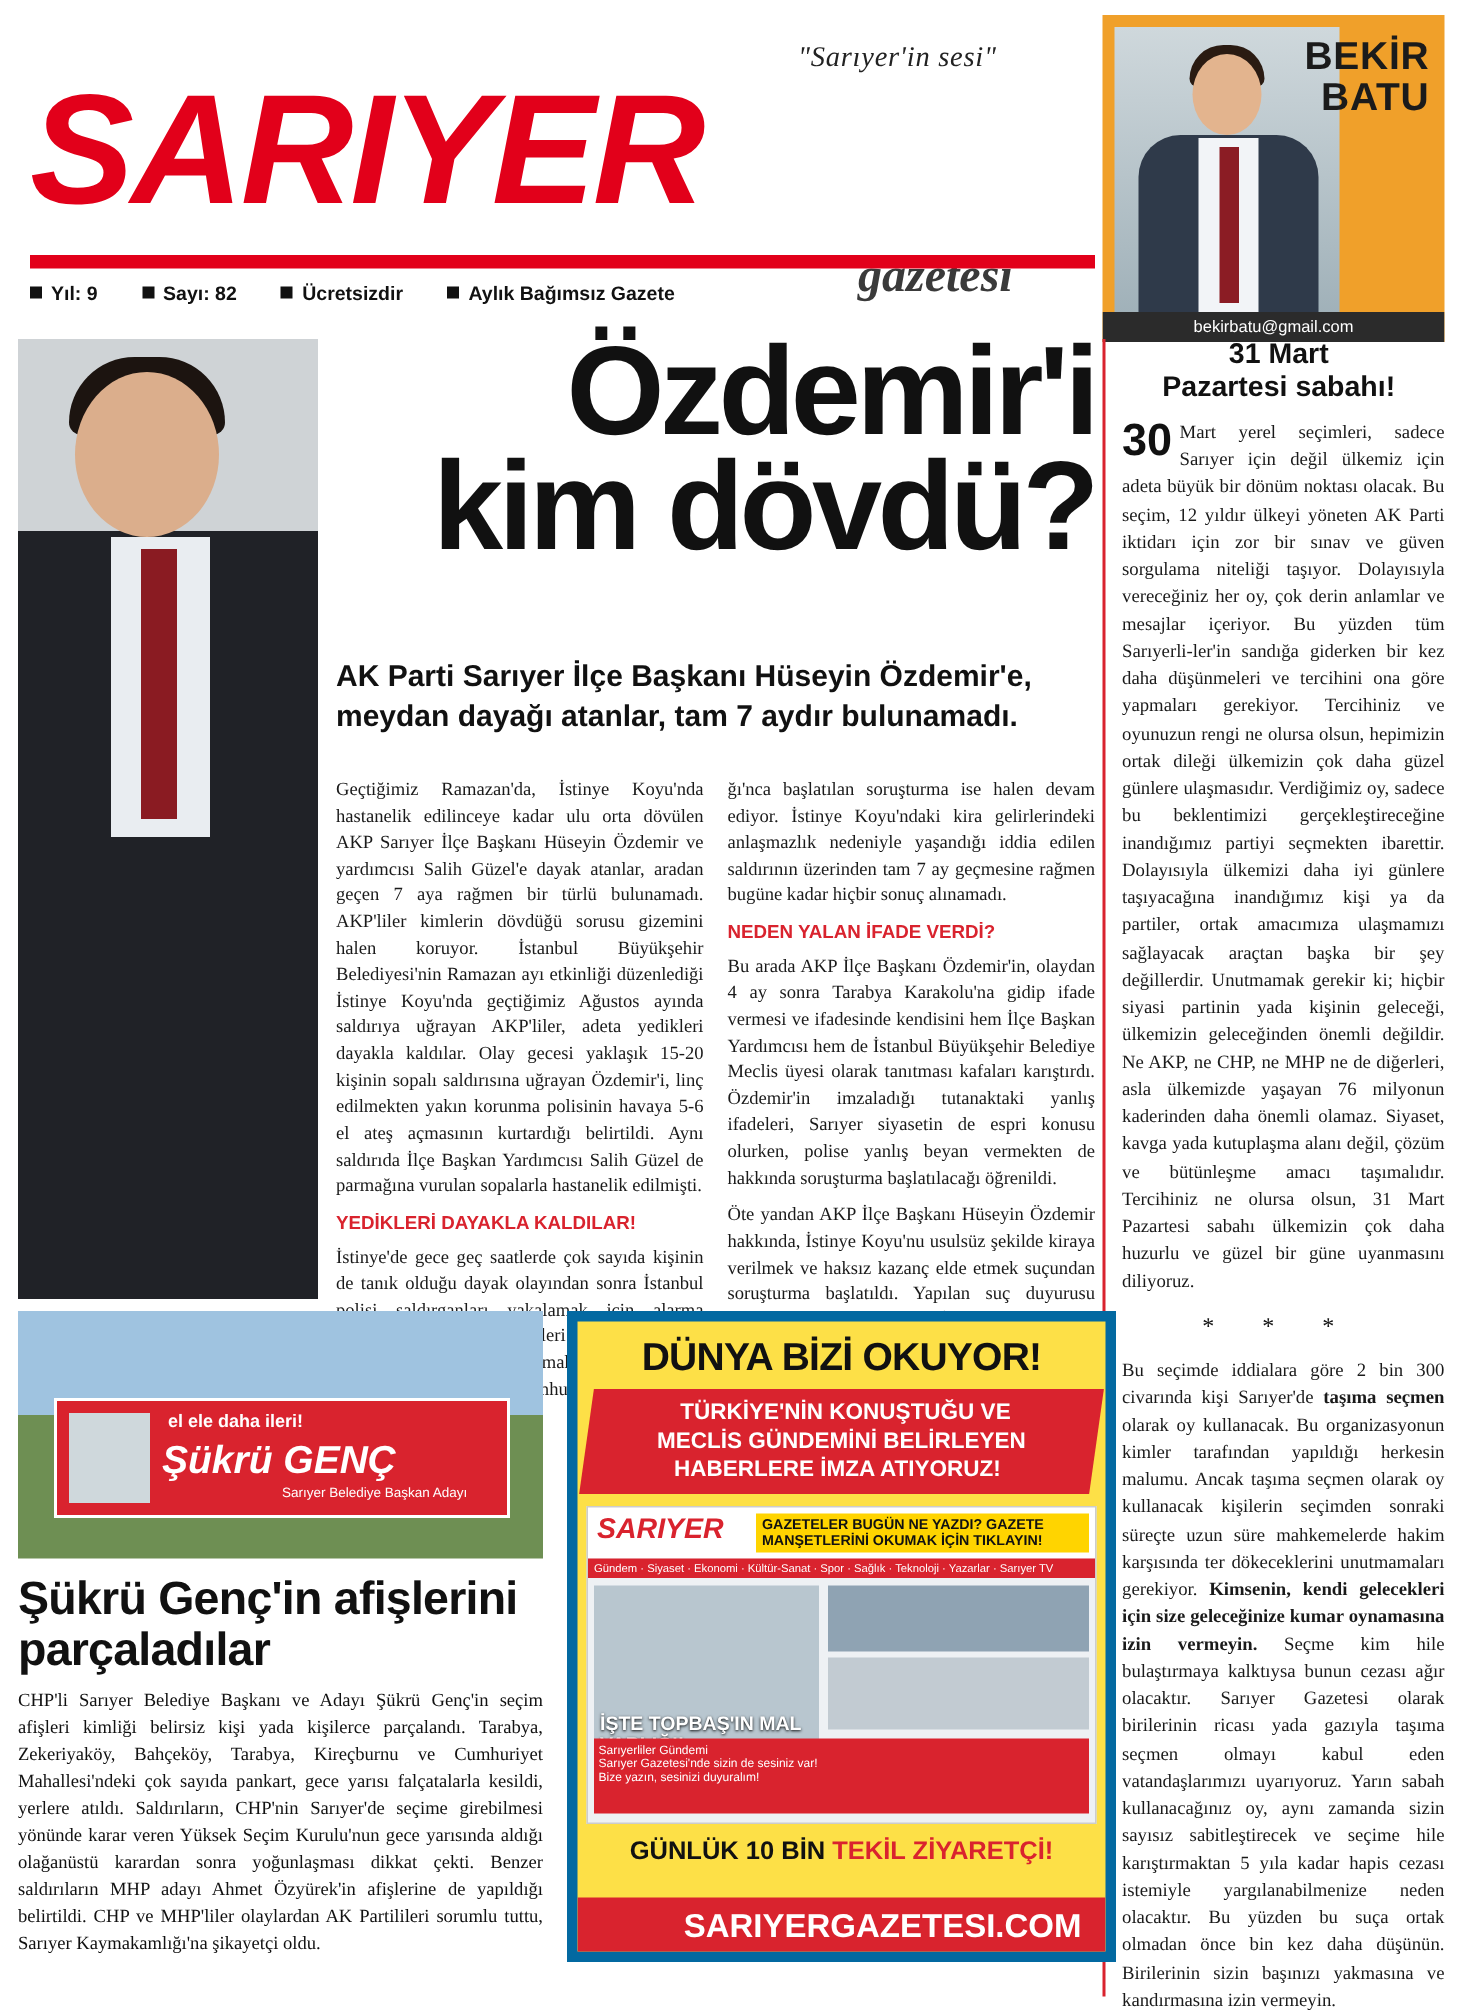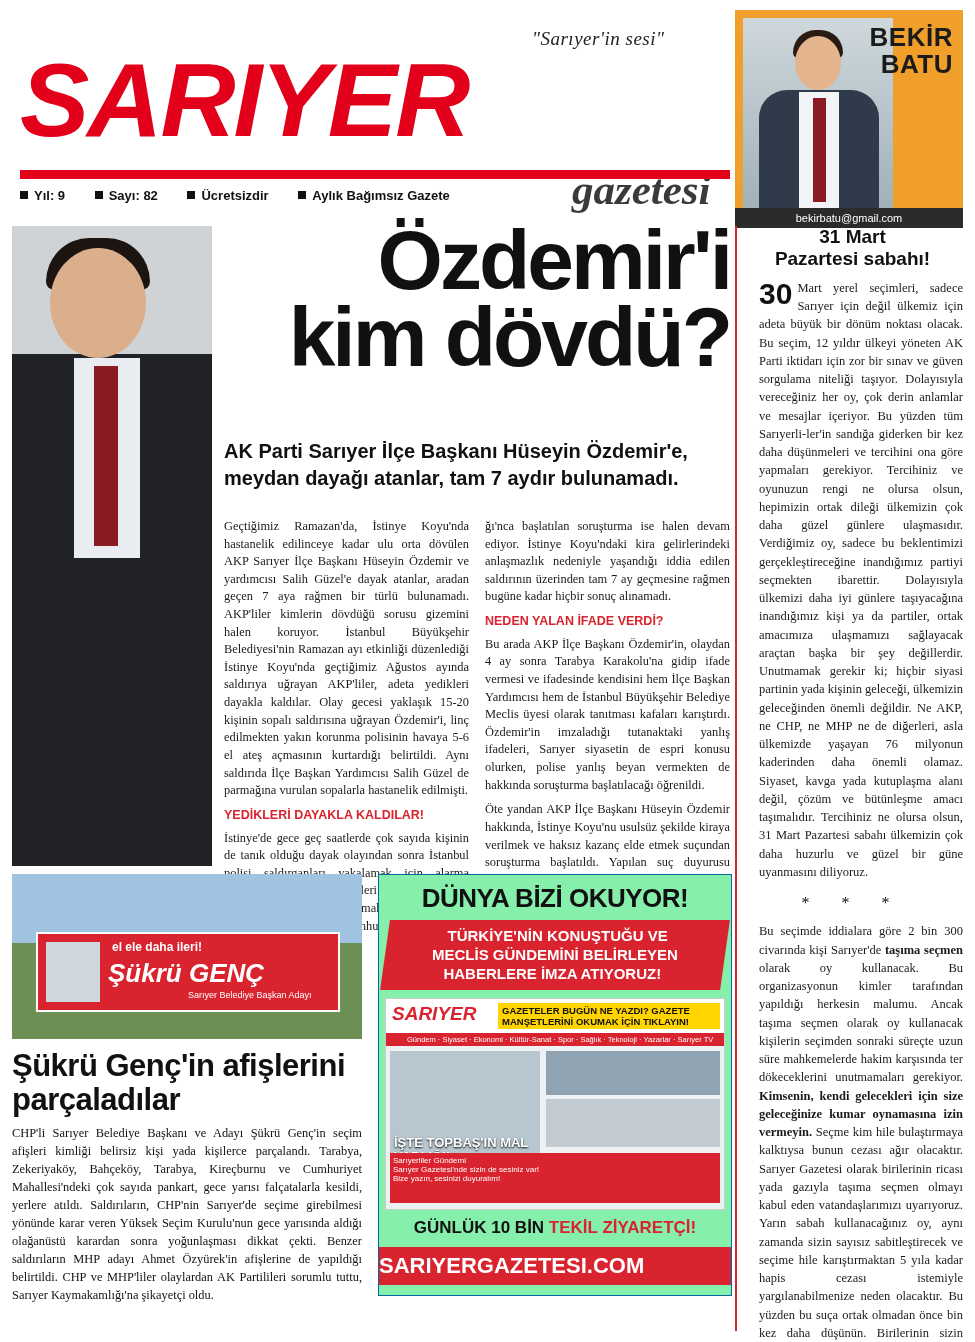--- a/index.html
+++ b/index.html
@@ -3,21 +3,21 @@
 <meta charset="utf-8">
 <style>
   html,body{margin:0;padding:0;background:#fff;}
   body{width:975px;height:1342px;font-family:"Liberation Sans",sans-serif;color:#111;overflow:hidden;}
   .page{position:relative;width:975px;height:1342px;box-sizing:border-box;padding:10px 12px 8px 12px;}
 
   
   .masthead{position:relative;height:210px;}
   .slogan{position:absolute;left:520px;top:18px;font-family:"Liberation Serif",serif;font-style:italic;font-size:19px;color:#222;letter-spacing:.5px;}
   .logo{position:absolute;left:8px;top:38px;font-family:"Liberation Sans",sans-serif;font-weight:bold;font-style:italic;font-size:104px;line-height:1;color:#e2001a;letter-spacing:-2px;}
-  .logo-sub{position:absolute;left:560px;top:155px;font-family:"Liberation Serif",serif;font-style:italic;font-weight:bold;font-size:43px;color:#3a3a3a;}
+  .logo-sub{position:absolute;left:560px;top:155px;font-family:"Liberation Serif",serif;font-style:italic;font-weight:bold;font-size:32px;color:#3a3a3a;}
   .redline{position:absolute;left:8px;top:160px;width:710px;height:9px;background:#e2001a;}
   .infobar{position:absolute;left:8px;top:178px;width:710px;font-size:13px;font-weight:bold;color:#111;}
   .infobar span.it{display:inline-block;margin-right:26px;}
   .sq{display:inline-block;width:8px;height:8px;background:#111;margin-right:6px;vertical-align:1px;}
 
   
   .colbox{position:absolute;right:0;top:0;width:228px;height:218px;background:#f0a02a;overflow:hidden;}
   .colbox .nm{position:absolute;right:10px;top:14px;text-align:right;font-weight:bold;font-size:26px;color:#1b1b1b;line-height:1.05;letter-spacing:.5px;}
   .colbox .photo{position:absolute;left:8px;top:8px;width:150px;height:196px;background:linear-gradient(#cfd8dc,#9fb0b8);}
   .colbox .mailbar{position:absolute;left:0;bottom:0;width:228px;height:20px;background:#2b2b2b;color:#fff;font-size:11px;text-align:center;line-height:20px;}
@@ -54,42 +54,42 @@
   .story-photo{width:350px;height:165px;background:linear-gradient(#9fc3e0 0 42%,#6e8f53 42% 100%);position:relative;overflow:hidden;}
   .banner{position:absolute;left:24px;top:58px;width:300px;height:76px;background:#d9232e;border:2px solid #fff;}
   .banner .face{position:absolute;left:8px;top:8px;width:54px;height:60px;background:#cfd8dc;}
   .banner .t1{position:absolute;left:74px;top:6px;font-size:12px;color:#fff;font-weight:bold;}
   .banner .t2{position:absolute;left:70px;top:24px;font-size:26px;color:#fff;font-weight:bold;font-style:italic;}
   .banner .t3{position:absolute;left:150px;top:56px;font-size:9px;color:#fff;}
   .story h2{margin:10px 0 8px 0;font-size:31px;line-height:1.1;font-weight:bold;color:#111;letter-spacing:-.5px;}
   .story .txt{font-family:"Liberation Serif",serif;font-size:12.4px;line-height:1.45;text-align:justify;}
 
   
-  .ad{position:absolute;left:366px;top:648px;width:352px;height:420px;border:1px solid #0369a1;background:#86efac;overflow:hidden;}
+  .ad{position:absolute;left:366px;top:648px;width:352px;height:420px;border:7px solid #0369a1;background:#fde047;overflow:hidden;}
   .ad .h1{text-align:center;font-weight:bold;font-size:26px;color:#111;margin:8px 0 6px 0;letter-spacing:-.5px;}
   .ad .red{background:#d9232e;color:#fff;text-align:center;font-weight:bold;font-size:15px;line-height:1.25;padding:7px 6px;transform:skewX(-8deg);margin:0 6px;}
   .ad .red span{display:block;transform:skewX(8deg);}
   .ad .shot{margin:8px 6px 0 6px;height:210px;border:1px solid #ccc;background:#eef1f4;position:relative;overflow:hidden;}
   .ad .shot .bar{position:absolute;left:0;top:0;width:100%;height:34px;background:#fff;}
   .ad .shot .logo2{position:absolute;left:6px;top:4px;font-weight:bold;font-style:italic;color:#d9232e;font-size:19px;}
   .ad .shot .tick{position:absolute;left:112px;top:4px;right:4px;height:26px;background:#ffd400;color:#111;font-size:9.5px;font-weight:bold;padding:2px 4px;box-sizing:border-box;}
-  .ad .shot .nav{position:absolute;left:0;top:34px;width:100%;height:13px;background:#d9232e;color:#fff;font-size:7.5px;line-height:13px;padding-left:21px;box-sizing:border-box;}
+  .ad .shot .nav{position:absolute;left:0;top:34px;width:100%;height:13px;background:#d9232e;color:#fff;font-size:7.5px;line-height:13px;padding-left:4px;box-sizing:border-box;}
   .ad .shot .lead{position:absolute;left:4px;top:52px;width:150px;height:116px;background:#b8c6cf;}
   .ad .shot .lead .t{position:absolute;left:4px;bottom:4px;color:#fff;font-weight:bold;font-size:13px;line-height:1.05;text-shadow:0 1px 2px #000;}
   .ad .shot .g1{position:absolute;left:160px;top:52px;right:4px;height:44px;background:#8fa3b3;}
   .ad .shot .g2{position:absolute;left:160px;top:100px;right:4px;height:48px;background:#c2cbd2;}
   .ad .shot .strip{position:absolute;left:4px;right:4px;bottom:6px;height:50px;background:#d9232e;color:#fff;font-size:8px;padding:3px;box-sizing:border-box;}
   .ad .foot{text-align:center;margin-top:8px;font-weight:bold;font-size:17px;color:#111;}
   .ad .foot .rd{color:#d9232e;}
-  .ad .url{margin-top:9px;background:#d9232e;color:#fff;text-align:left;font-weight:bold;font-size:22px;padding:6px 0;}
+  .ad .url{margin-top:21px;background:#d9232e;color:#fff;text-align:right;font-weight:bold;font-size:22px;padding:6px 16px;}
 
   
   .rtitle{text-align:center;font-weight:bold;font-size:19px;line-height:1.18;color:#111;margin:0 0 8px 0;}
   .rtext{font-family:"Liberation Serif",serif;font-size:12.5px;line-height:1.46;text-align:justify;color:#1a1a1a;}
-  .rtext p{margin:0 0 7px 17px;}
+  .rtext p{margin:0 0 7px 6px;}
   .dropcap{float:left;font-family:"Liberation Sans",sans-serif;font-weight:bold;font-size:30px;line-height:26px;padding:2px 5px 0 0;color:#111;}
   .stars{text-align:center;letter-spacing:14px;font-size:16px;margin:10px 0 8px 0;color:#111;}
   b.strong{font-weight:bold;}
 </style>
 </head>
 <body>
 
 <div class="page">
 
   <div class="masthead">

